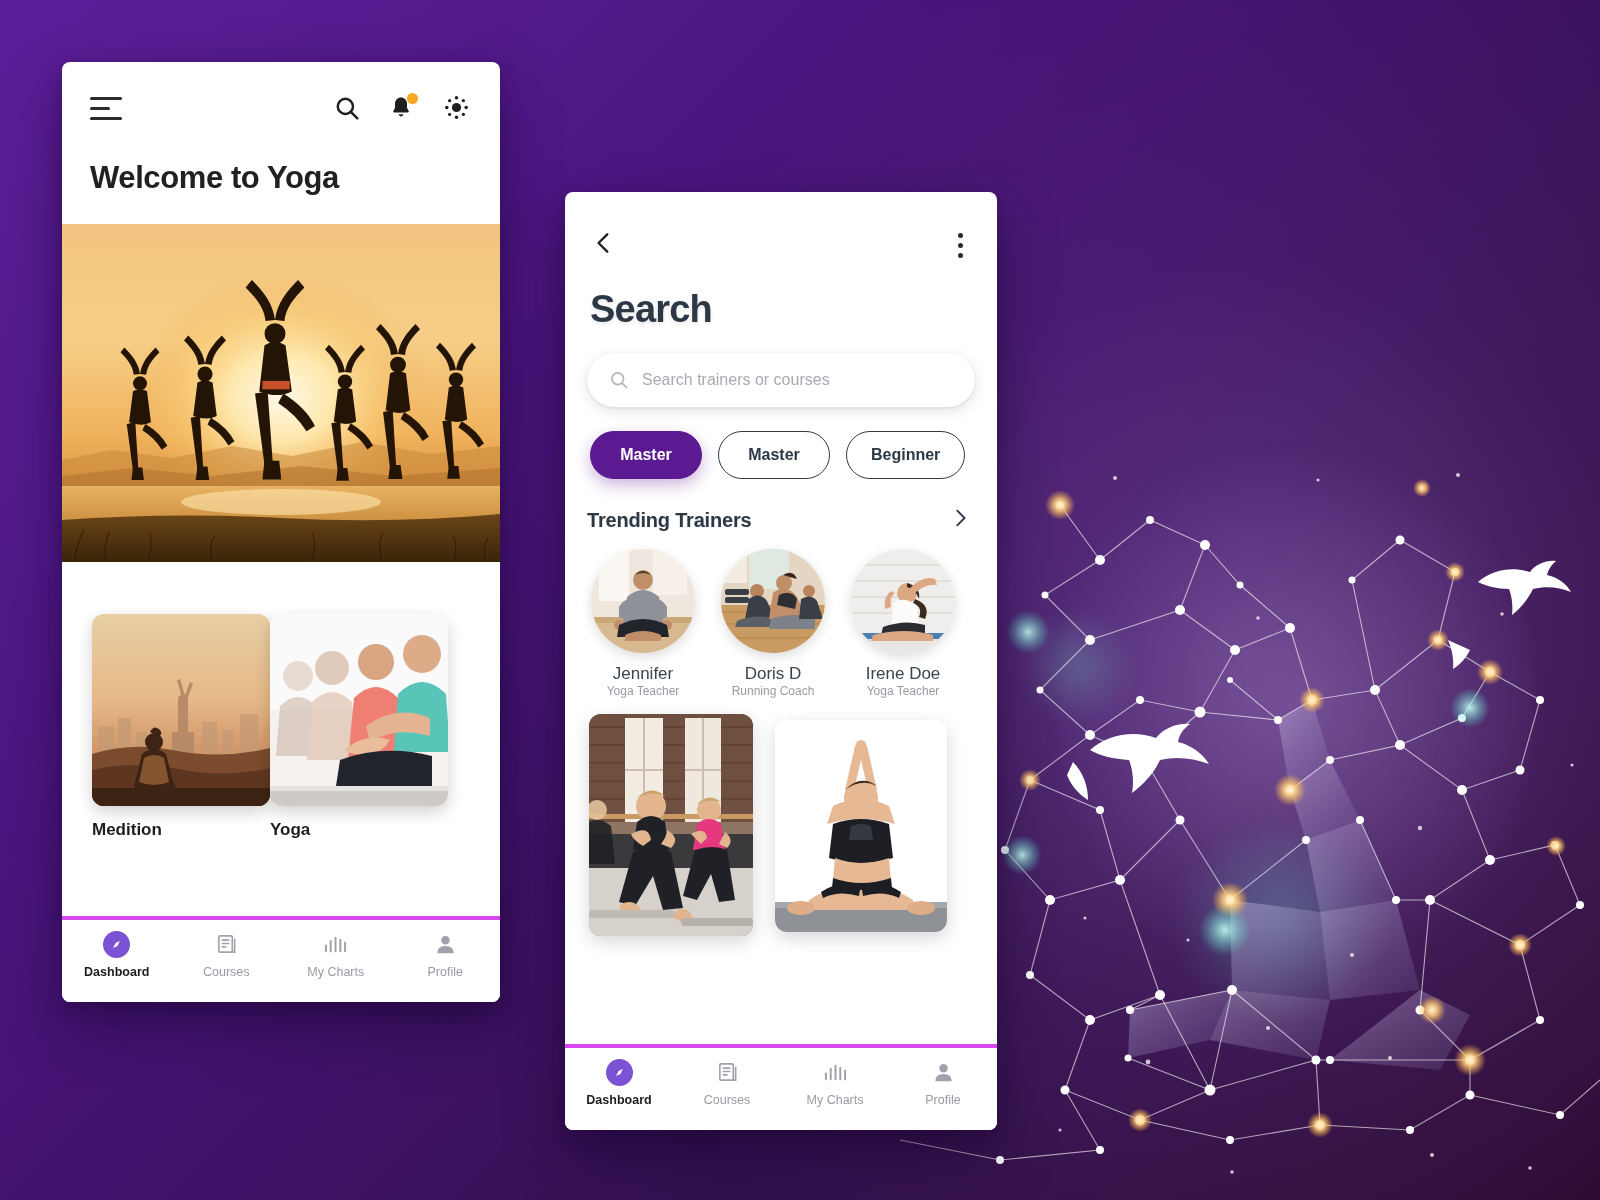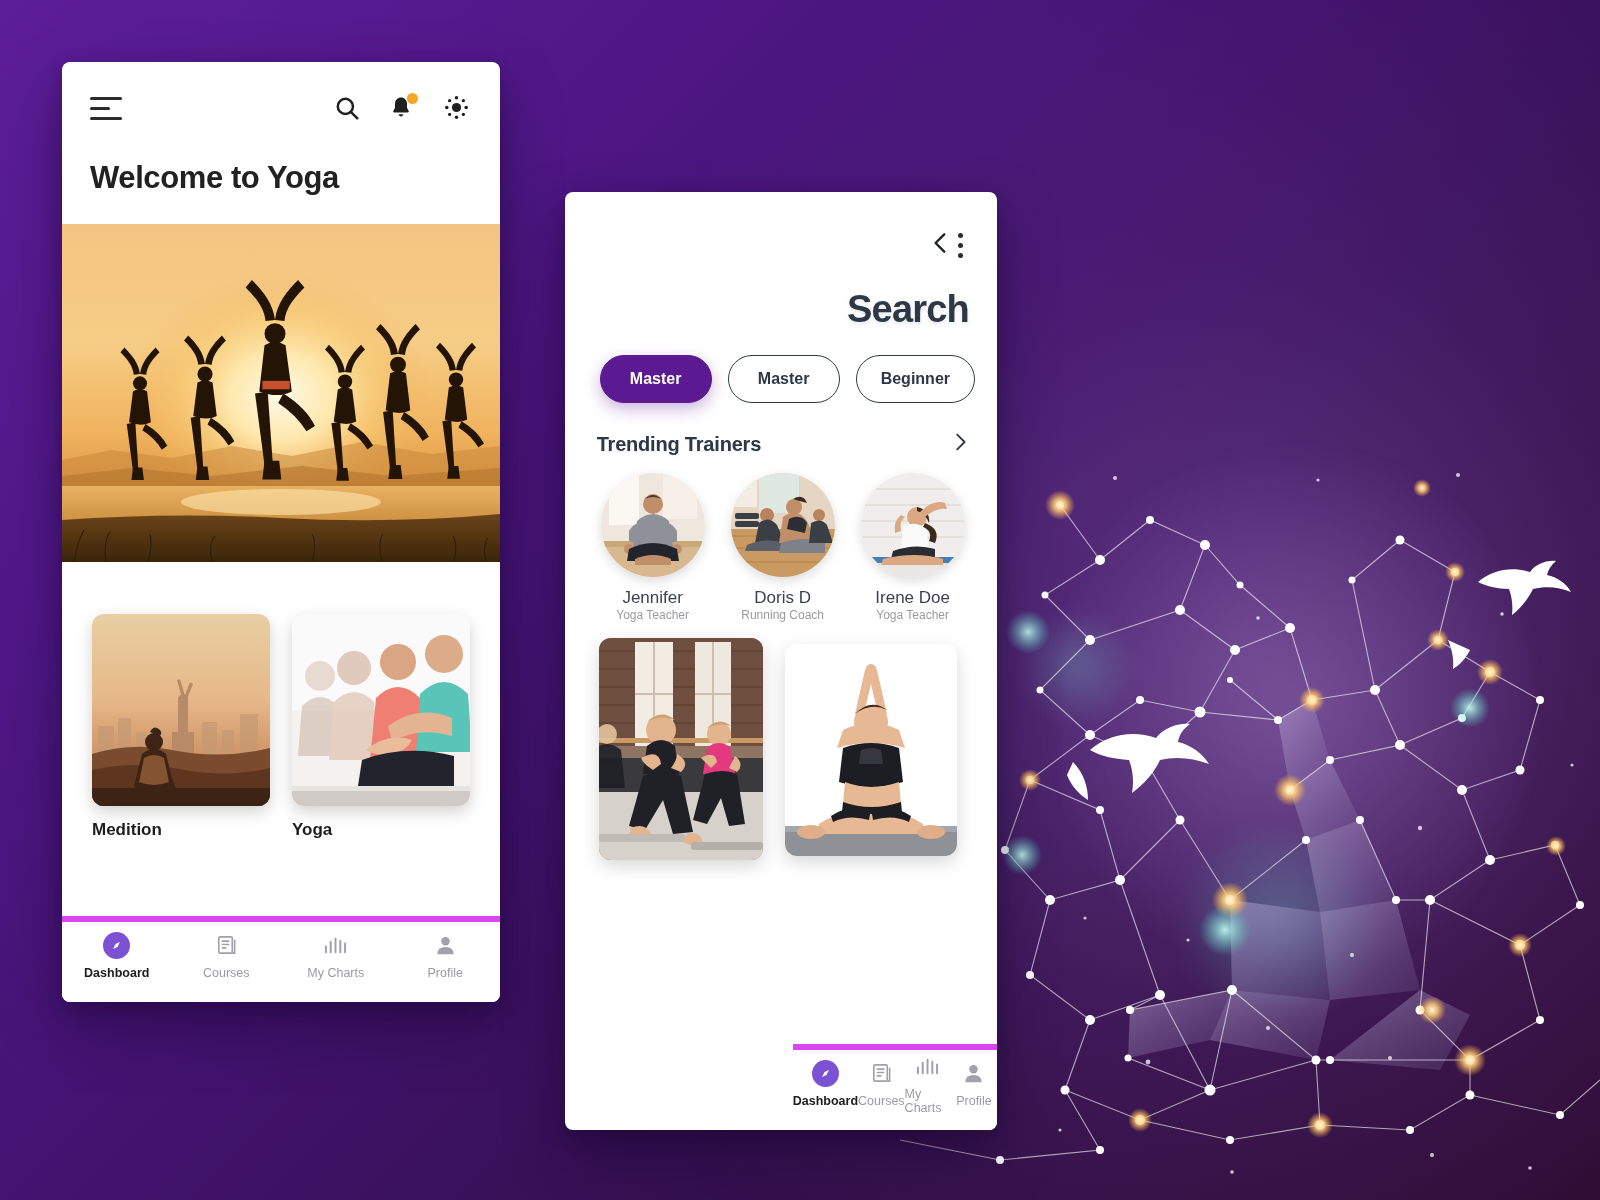--- a/index.html
+++ b/index.html
@@ -40,21 +40,21 @@
   
   .phone {
     position: absolute;
     background: #ffffff;
     border-radius: 8px;
     box-shadow: 0 26px 60px rgba(20,0,40,0.42), 0 6px 18px rgba(20,0,40,0.26);
     overflow: hidden;
     display: flex; flex-direction: column;
   }
   #phone-home { left: 62px; top: 62px; width: 438px; height: 940px; }
-  #phone-search { left: 565px; top: 192px; width: 432px; height: 938px; align-items: flex-end; }
+  #phone-search { left: 565px; top: 192px; width: 432px; height: 938px; }
 
   
   .home-topbar {
     height: 92px; flex: 0 0 92px;
     display: flex; align-items: center; justify-content: space-between;
     padding: 0 30px 0 28px;
   }
   .hamburger { width: 32px; display: flex; flex-direction: column; gap: 7px; cursor: pointer; }
   .hamburger i { display: block; height: 3px; background: #2b2b2b; border-radius: 2px; }
   .hamburger i:nth-child(1) { width: 32px; }
@@ -71,34 +71,34 @@
     font-size: 31px; font-weight: 700; color: #212121;
     letter-spacing: -0.4px; padding: 6px 28px 28px 28px;
   }
   .hero { position: relative; width: 100%; height: 338px; overflow: hidden; flex: 0 0 338px; }
   .hero svg { display: block; width: 100%; height: 100%; }
 
   .section-pad { padding: 30px 30px 0 30px; }
   .sec-title {
     font-size: 21px; font-weight: 700; color: #212121; letter-spacing: -0.2px;
   }
-  .ex-grid { display: flex; gap: 22px; margin-top: 22px; }
+  .ex-grid { display: flex; margin-top: 22px; }
   .ex-card { width: 178px; }
   .ex-thumb {
     width: 178px; height: 192px; border-radius: 12px; overflow: hidden;
     box-shadow: 0 6px 16px rgba(0,0,0,0.18);
   }
   .ex-thumb svg { display: block; width: 100%; height: 100%; }
   .ex-label { margin-top: 14px; font-size: 17px; font-weight: 700; color: #1d1d1d; }
 
   
   .bottomnav {
     margin-top: auto;
     height: 86px; flex: 0 0 86px;
-    border-top: 6px solid #d946ef;
+    border-top: 4px solid #d946ef;
     display: flex; align-items: center;
     background: #fff;
     padding-bottom: 12px;
   }
   .nav-item {
     flex: 1; display: flex; flex-direction: column;
     align-items: center; justify-content: center; gap: 7px; cursor: pointer;
   }
   .nav-ico { height: 27px; display: flex; align-items: center; justify-content: center; }
   .nav-label { font-size: 12.5px; color: #9b9aa4; }
@@ -654,20 +654,29 @@
           <i></i>
           <i></i>
           <i></i>
         </span>
     </div>
 
     <div class="s-title">Search</div>
 
     <div class="s-body">
 
+      <div class="searchbar">
+        <span style="display:flex;">
+          <svg viewBox="0 0 24 24" width="20" height="20" fill="none" stroke="#b2b2ba" stroke-width="2" stroke-linecap="round">
+            <circle cx="10.5" cy="10.5" r="7"></circle>
+              <line x1="16" y1="16" x2="21" y2="21"></line>
+          </svg>
+        </span>
+        <span class="search-ph">Search trainers or courses</span>
+      </div>
 
       <div class="pills">
         <div class="pill active">Master</div>
         <div class="pill">Master</div>
         <div class="pill">Beginner</div>
       </div>
 
       <div class="sec-head">
         <h3>Trending Trainers</h3>
         <span class="chev">

